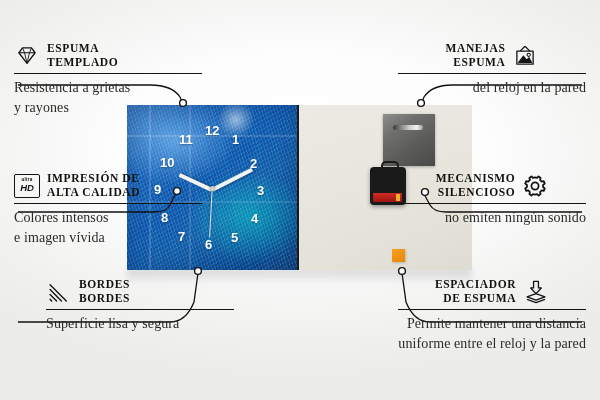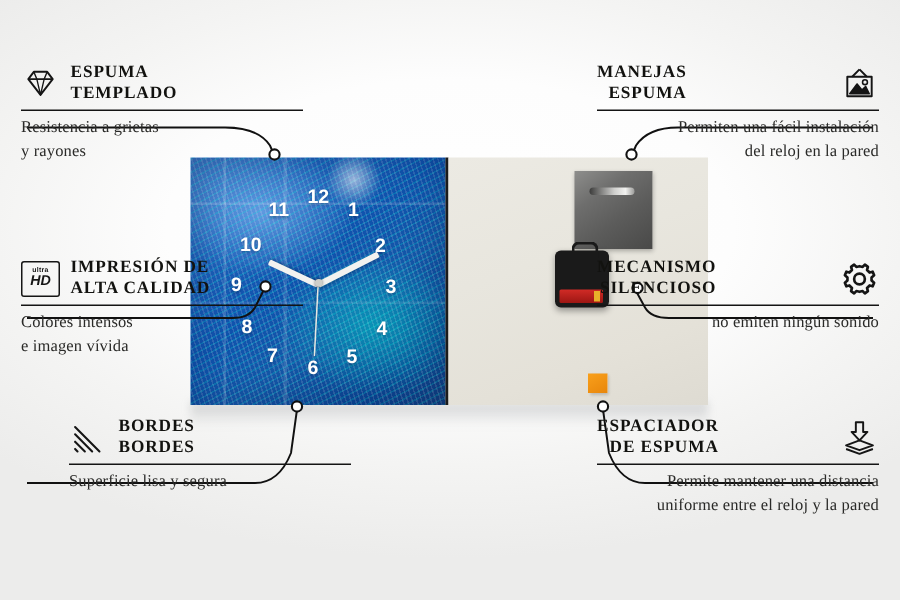--- a/index.html
+++ b/index.html
@@ -67,26 +67,26 @@
     border:2px solid #1a1a1a;border-bottom:none;border-radius:5px 5px 0 0;background:transparent;}
   .mech-batt{position:absolute;left:3px;bottom:3px;width:29px;height:9px;
     background:linear-gradient(180deg,#d12b26,#9d1713);border-radius:1px;}
   .mech-batt:after{content:"";position:absolute;right:2px;top:1px;width:4px;height:7px;background:#e8b22a;}
   .spacer{position:absolute;left:392px;top:249px;width:13px;height:13px;
     background:linear-gradient(150deg,#f9a01b,#e8860b);box-shadow:1px 1px 2px rgba(0,0,0,.18);}
 
   
   .callout{position:absolute;width:188px;}
   .callout .head{display:flex;align-items:center;gap:7px;}
-  .callout.right .head{justify-content:space-between;}
+  .callout.right .head{justify-content:center;}
   .title{font-size:11.5px;font-weight:700;letter-spacing:.6px;color:#12120f;line-height:1.18;}
   .callout.left .title{text-align:left;}
   .callout.right .title{text-align:right;}
   .rule{height:1px;background:#141414;margin:4px 0 4px;}
-  .desc{font-size:11px;color:#2a2a28;line-height:1.42;letter-spacing:.1px;}
+  .desc{font-size:14px;color:#2a2a28;line-height:1.42;letter-spacing:.1px;}
   .callout.right .desc{text-align:right;}
   .ico{width:26px;height:26px;flex:0 0 26px;display:block;}
 
   .c-vidrio{left:14px;top:42px;}
   .c-impresion{left:14px;top:172px;}
   .c-bordes{left:14px;top:278px;margin-left:32px;}
   .c-manejas{left:398px;top:42px;}
   .c-mecanismo{left:398px;top:172px;}
   .c-espaciador{left:398px;top:278px;}
 
@@ -225,21 +225,20 @@
         <g fill="none" stroke="#151515" stroke-width="1.6" stroke-linejoin="round">
           <path d="M16 4 L10 10 M16 4 L22 10"></path>
           <rect x="6" y="10" width="20" height="16"></rect>
           <path d="M8 24 L14 16 L18 21 L21 18 L24 24 Z" stroke-width="1.3" fill="#151515"></path>
           <circle cx="20.5" cy="14.5" r="2" stroke-width="1.3"></circle>
         </g>
       </svg>
     </div>
     <div class="rule"></div>
     <div class="desc">
-      <div>Permiten una fácil instalación</div>
       <div>del reloj en la pared</div>
     </div>
   </div>
 
   <div class="callout right c-mecanismo">
     <div class="head">
       <div class="title">
         <div>MECANISMO</div>
         <div>SILENCIOSO</div>
       </div>

